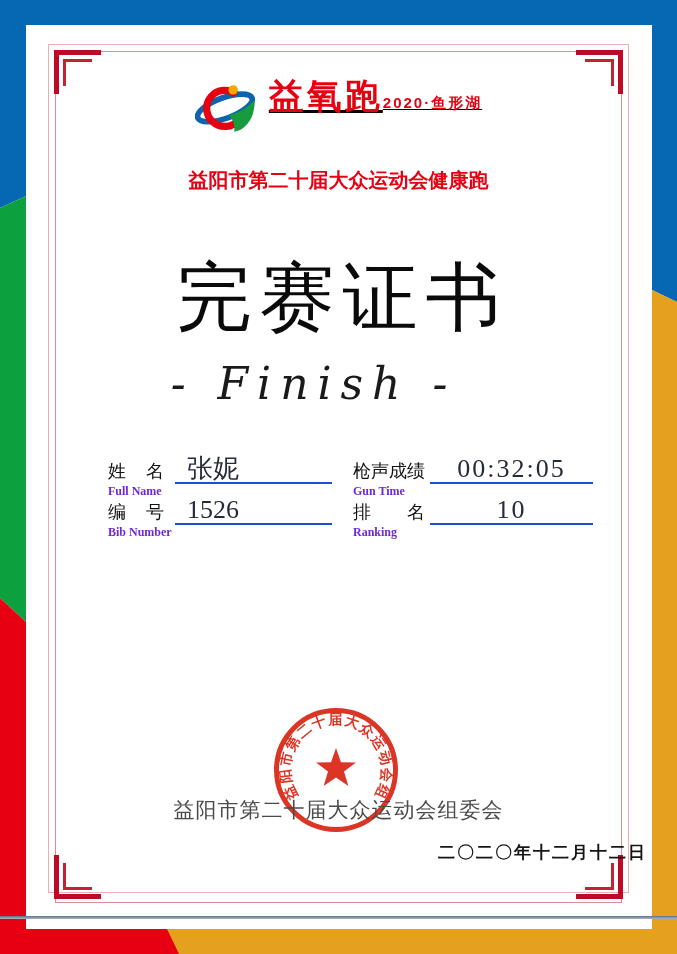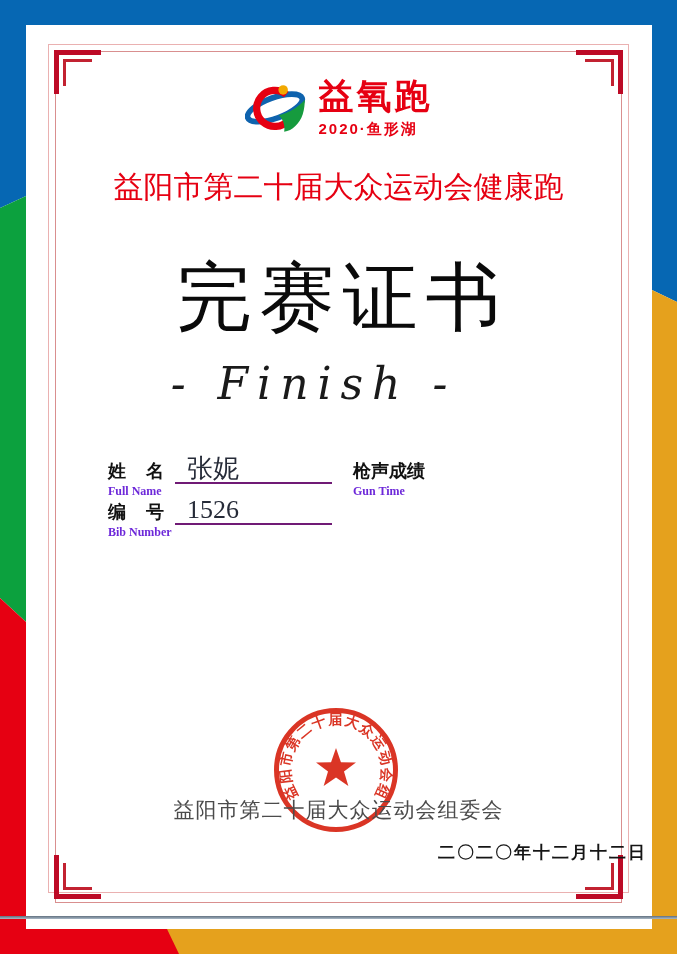--- a/index.html
+++ b/index.html
@@ -36,49 +36,49 @@
   .br-tr.br-big{right:54px;top:50px;border-right-width:5px;border-top-width:5px;}
   .br-tr.br-small{right:63px;top:59px;border-right-width:3px;border-top-width:3px;}
   .br-bl.br-big{left:54px;bottom:55px;border-left-width:5px;border-bottom-width:5px;}
   .br-bl.br-small{left:63px;bottom:64px;border-left-width:3px;border-bottom-width:3px;}
   .br-br.br-big{right:54px;bottom:55px;border-right-width:5px;border-bottom-width:5px;}
   .br-br.br-small{right:63px;bottom:64px;border-right-width:3px;border-bottom-width:3px;}
   
   .logo-row{position:absolute;left:0;top:78px;width:677px;display:flex;
     justify-content:center;align-items:flex-start;gap:8px;}
   .logo-icon{width:66px;height:56px;margin-top:4px;}
-  .logo-texts{display:flex;flex-direction:column;align-items:flex-start;}
+  .logo-texts{display:flex;align-items:flex-end;text-decoration:underline;}
   .logo-title{font-size:35px;font-weight:900;color:#e60012;letter-spacing:3px;line-height:1.0;}
   .logo-subtitle{font-size:15px;font-weight:800;color:#e60012;letter-spacing:2px;margin-top:7px;}
   
   .event-title{position:absolute;left:0;top:167px;width:677px;text-align:center;
-    font-size:30px;font-weight:400;color:#e60012;letter-spacing:0px;}
+    font-size:20px;font-weight:700;color:#e60012;letter-spacing:0px;}
   .cert-title{position:absolute;left:0;top:248px;width:677px;text-align:center;
     font-family:"Liberation Serif","DejaVu Serif",serif;
     font-size:75px;font-weight:400;color:#0a0a0a;letter-spacing:8px;text-indent:8px;}
   .finish-script{position:absolute;left:0;top:358px;width:627px;text-align:center;
     font-family:"DejaVu Serif","Liberation Serif",serif;font-style:italic;
     font-size:44px;color:#1a1a1a;letter-spacing:9px;}
   
   .form-col{position:absolute;top:443px;}
   .col-left{left:108px;width:224px;}
   .col-right{left:353px;width:240px;}
   .field-row{position:relative;display:flex;align-items:stretch;height:41px;}
   .label-cell{position:relative;display:flex;flex-direction:column;justify-content:flex-end;
     padding-bottom:4px;}
   .col-left .label-cell{width:67px;}
   .col-right .label-cell{width:77px;}
-  .label-zh{font-size:18px;font-weight:700;color:#111;line-height:1;
+  .label-zh{font-size:18px;font-weight:400;color:#111;line-height:1;
     text-align:justify;text-align-last:justify;}
   .col-left .label-zh{width:56px;}
   .col-right .label-zh{width:72px;}
   .label-en{position:absolute;top:calc(100% + 1px);left:0;white-space:nowrap;
     font-family:"Liberation Serif","DejaVu Serif",serif;
     font-size:12px;font-weight:700;color:#6d28d9;line-height:1;}
-  .value-cell{flex:1;display:flex;align-items:flex-end;border-bottom:2px solid #701a75;
+  .value-cell{flex:1;display:flex;align-items:flex-end;border-bottom:2px solid #1d4ed8;
     font-family:"Liberation Serif","DejaVu Serif",serif;
     font-size:26px;color:#262b38;line-height:1.05;}
   .col-left .value-cell{justify-content:flex-start;padding-left:12px;}
   .col-right .value-cell{justify-content:center;letter-spacing:2px;}
   
   .seal{position:absolute;left:256px;top:690px;width:160px;height:160px;z-index:1;opacity:.95;}
   .issuer-line{position:absolute;left:0;top:796px;width:677px;text-align:center;
     font-size:21px;font-weight:400;color:#4b4b4b;letter-spacing:1px;z-index:2;}
   .date-line{position:absolute;left:0;top:841px;width:647px;text-align:right;
     font-size:17px;font-weight:700;color:#151515;letter-spacing:2px;z-index:2;}
@@ -148,20 +148,28 @@
       <div class="value-cell">1526</div>
     </div>
   </div>
 
   <div class="form-col col-right">
     <div class="field-row">
       <div class="label-cell">
         <span class="label-zh">枪声成绩</span>
         <span class="label-en">Gun Time</span>
       </div>
+      <div class="value-cell">00:32:05</div>
+    </div>
+    <div class="field-row">
+      <div class="label-cell">
+        <span class="label-zh">排名</span>
+        <span class="label-en">Ranking</span>
+      </div>
+      <div class="value-cell">10</div>
     </div>
   </div>
 
   <svg class="seal" viewBox="-80 -80 160 160" aria-hidden="true">
     <circle cx="0" cy="0" r="59.5" fill="none" stroke="#d92b1a" stroke-width="5"></circle>
     <polygon fill="#d92b1a" points="0,-22 4.94,-7.8 19.97,-7.49 7.99,1.6 12.34,15.99 0,7.4 -12.34,15.99 -7.99,1.6 -19.97,-7.49 -4.94,-7.8"></polygon>
     <defs>
       <path id="seal-text-arc" d="M -37.7 26.4 A 46 46 0 1 1 37.7 26.4" fill="none"></path>
     </defs>
     <text font-size="14" fill="#d92b1a" font-family="Liberation Sans, sans-serif" font-weight="600">

